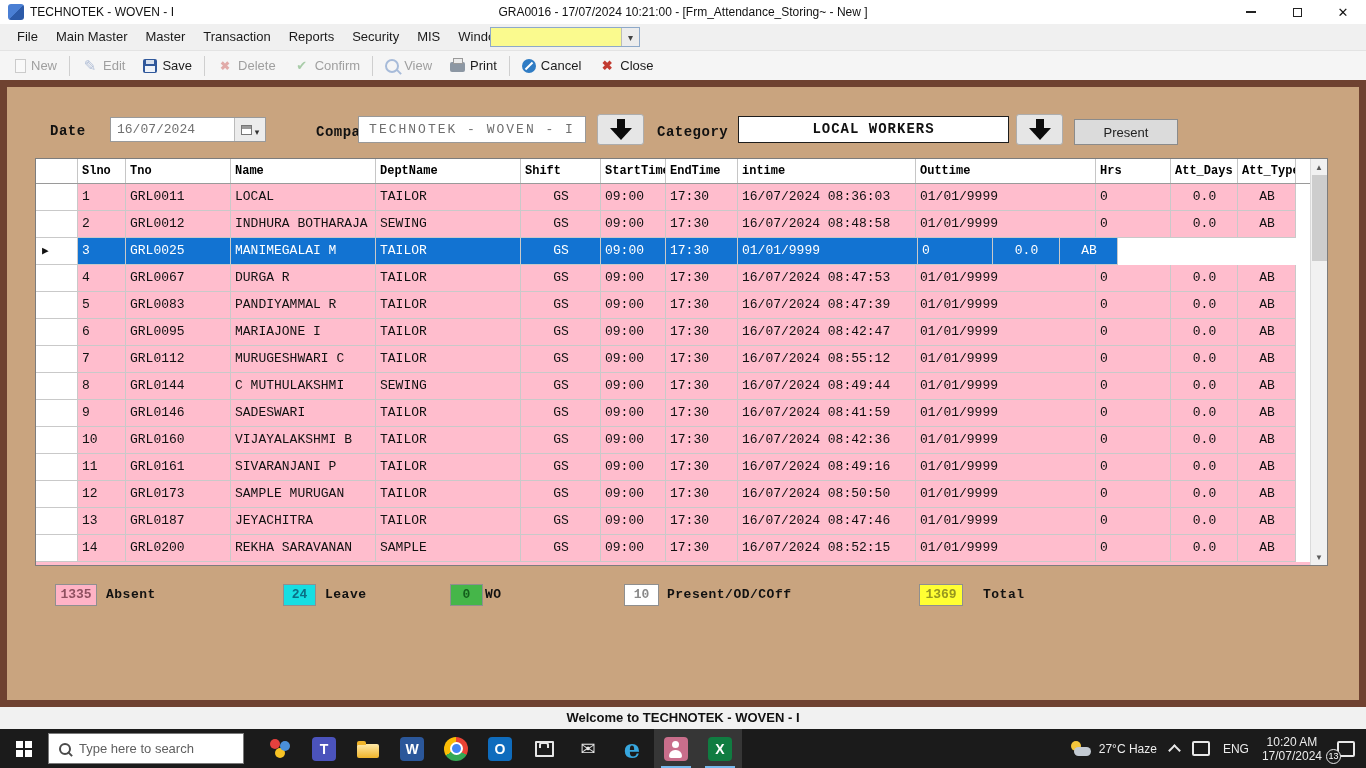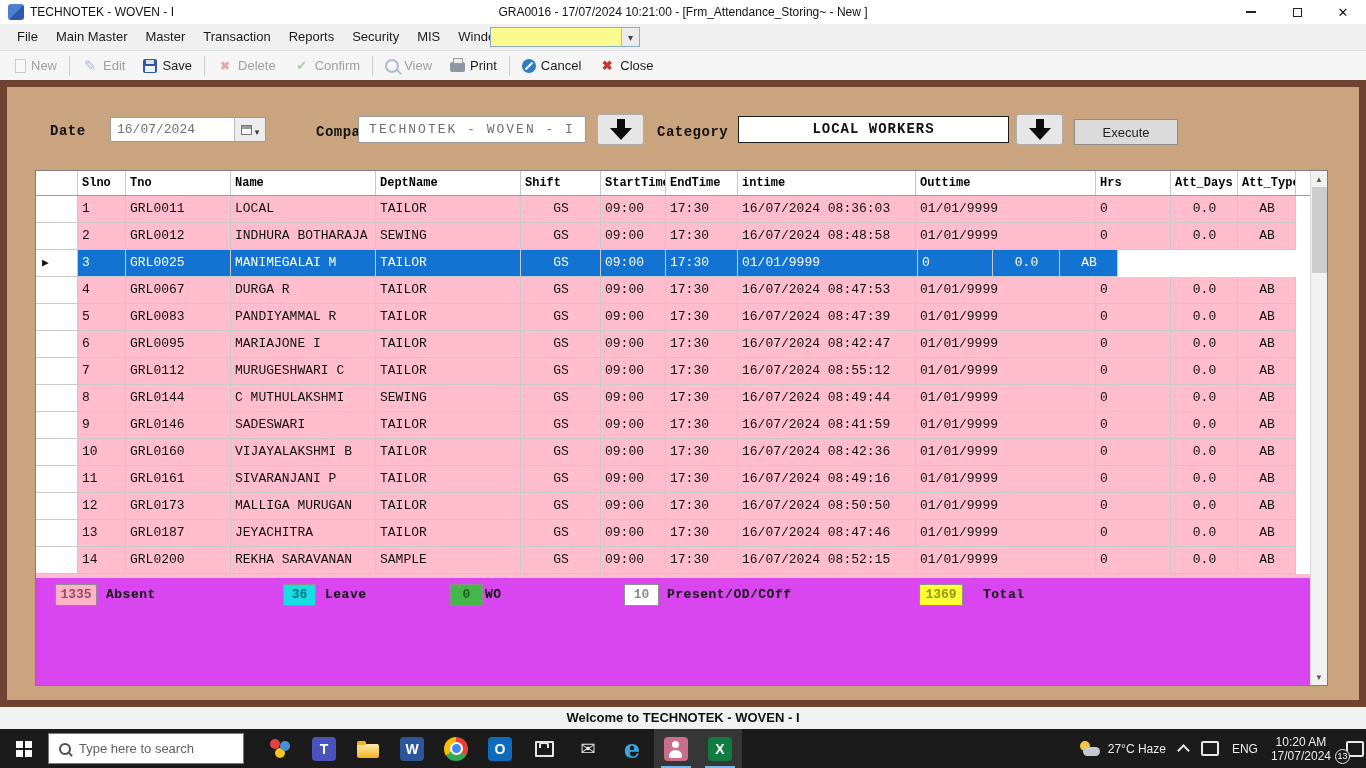--- a/index.html
+++ b/index.html
@@ -69,21 +69,21 @@
 
   .arrow-btn{position:absolute;width:47px;height:31px;top:114px;background:#E6E6E6;border:1px solid #adadad;border-radius:3px;display:flex;align-items:center;justify-content:center;}
   #arrow1{left:597px;} #arrow2{left:1016px;}
   .dn-arrow{position:relative;width:22px;height:22px;}
   .dn-arrow::before{content:"";position:absolute;left:7px;top:0;width:8px;height:10px;background:#0c0c0c;}
   .dn-arrow::after{content:"";position:absolute;left:0;top:9px;border-left:11px solid transparent;border-right:11px solid transparent;border-top:12px solid #0c0c0c;}
 
   .execute-btn{position:absolute;left:1074px;top:119px;width:104px;height:26px;background:#DBDBDB;border:1px solid #8b8b8b;font-size:13px;color:#222;font-family:"Liberation Sans",sans-serif;}
 
   
-  .grid{position:absolute;left:35px;top:170px;width:1293px;height:516px;background:#d946ef;border:1px solid #7d7d7d;box-sizing:border-box;}
+  .grid{position:absolute;left:35px;top:158px;width:1293px;height:408px;background:#0ea5e9;border:1px solid #7d7d7d;box-sizing:border-box;}
   .grid-inner{position:relative;width:100%;height:100%;overflow:hidden;}
   .grid-header{display:flex;height:24px;background:#fff;border-bottom:1px solid #9a9a9a;}
   .gh-cell{box-sizing:border-box;border-right:1px solid #C6C6C6;font-weight:bold;font-size:12px;padding:5px 2px 0 4px;white-space:nowrap;overflow:hidden;}
   .gh-fill{flex:1;background:#fff;}
   .g-row{display:flex;height:27px;}
   .g-cell{box-sizing:border-box;background:#FFBDCD;border-right:1px solid #C9C9C9;border-bottom:1px solid #C9C9C9;font-size:13px;line-height:26px;padding:0 3px 0 4px;white-space:nowrap;overflow:hidden;color:#111;}
   .g-sel{background:#fff;font-size:11px;padding-left:6px;}
   .g-fill{flex:1;background:#fff;border-right:none;border-bottom:none;}
   .g-row.selected .g-cell:not(.g-sel):not(.g-fill){background:#1273D2;color:#fff;}
   .g-partial{height:4px;background:#FFBDCD;}
@@ -132,21 +132,21 @@
   .chrome-icon::before{content:"";width:9px;height:9px;background:#4285F4;border:2.5px solid #fff;border-radius:50%;}
   .outlook-icon{background:#0F6CBD;} .outlook-icon::before{content:"O";}
   .store-icon{width:15px;height:12px;border:2px solid #E6E6E6;border-radius:1px;background:transparent;}
   .store-icon::before{content:"";position:absolute;top:-1px;left:50%;transform:translateX(-50%);width:6px;height:4px;border:2px solid #E6E6E6;border-bottom:none;border-radius:3px 3px 0 0;}
   .mail-icon::before{content:"✉";font-weight:normal;font-size:18px;color:#E6E6E6;}
   .edge-icon::before{content:"e";color:#37A7DF;font-size:26px;line-height:24px;font-family:"DejaVu Serif",serif;}
   .people-icon{background:#C96E8B;border-radius:4px;}
   .people-icon::before{content:"";position:absolute;top:4px;left:8px;width:7px;height:7px;border-radius:50%;background:#fff;}
   .people-icon::after{content:"";position:absolute;bottom:3px;left:5px;width:13px;height:8px;border-radius:6px 6px 2px 2px;background:#fff;}
   .excel-icon{background:#107C41;}   .excel-icon::before{content:"X";}
-  .tray{margin-left:auto;display:flex;align-items:center;gap:13px;padding-right:0;font-size:12px;}
+  .tray{margin-left:auto;display:flex;align-items:center;gap:13px;padding-right:9px;font-size:12px;}
   .weather{display:flex;align-items:center;gap:7px;}
   .weather-icon{width:22px;height:16px;position:relative;}
   .weather-icon::before{content:"";position:absolute;left:1px;top:0;width:10px;height:10px;border-radius:50%;background:#F5C63B;}
   .weather-icon::after{content:"";position:absolute;left:4px;top:6px;width:17px;height:9px;border-radius:6px;background:#C3CAD2;}
   .chevron-up-icon{width:7px;height:7px;border-left:2px solid #E8E8E8;border-top:2px solid #E8E8E8;transform:rotate(45deg);margin-top:3px;}
   .monitor-icon{width:14px;height:11px;border:2px solid #E8E8E8;border-radius:2px;}
   .tray-time{text-align:center;line-height:14px;}
   .action-center{position:relative;display:flex;align-items:center;justify-content:center;width:22px;height:24px;}
   .action-center-icon{width:14px;height:12px;border:2px solid #E8E8E8;border-radius:2px;}
   .notification-badge{position:absolute;left:-9px;bottom:-3px;min-width:15px;height:15px;border-radius:8px;background:#1B1B1B;border:1px solid #E8E8E8;color:#fff;font-size:9px;line-height:13px;text-align:center;padding:0 1px;box-sizing:border-box;}
@@ -252,21 +252,21 @@
   <button class="arrow-btn" id="arrow1">
       <span class="dn-arrow"></span>
     </button>
 
   <span class="fld-label mono" id="lbl-category">Category</span>
   <div class="category-field mono">LOCAL WORKERS</div>
   <button class="arrow-btn" id="arrow2">
       <span class="dn-arrow"></span>
     </button>
 
-  <button class="execute-btn">Execute</button>
+  <button class="execute-btn">Present</button>
 
   <div class="grid">
     <div class="grid-inner">
       <div class="grid-header mono">
           <div class="gh-cell" style="width: 42px;"></div>
           <div class="gh-cell" style="width: 48px;">Slno</div>
           <div class="gh-cell" style="width: 105px;">Tno</div>
           <div class="gh-cell" style="width: 145px;">Name</div>
           <div class="gh-cell" style="width: 145px;">DeptName</div>
           <div class="gh-cell" style="width: 80px;">Shift</div>
@@ -452,21 +452,21 @@
             <div class="g-cell" style="width: 180px; text-align: left;">01/01/9999</div>
             <div class="g-cell" style="width: 75px; text-align: left;">0</div>
             <div class="g-cell" style="width: 67px; text-align: center;">0.0</div>
             <div class="g-cell" style="width: 58px; text-align: center;">AB</div>
             <div class="g-cell g-fill"></div>
           </div>
           <div class="g-row">
             <div class="g-cell g-sel" style="width: 42px;"></div>
             <div class="g-cell" style="width: 48px; text-align: left;">12</div>
             <div class="g-cell" style="width: 105px; text-align: left;">GRL0173</div>
-            <div class="g-cell" style="width: 145px; text-align: left;">MALLIGA MURUGAN</div>
+            <div class="g-cell" style="width: 145px; text-align: left;">SAMPLE MURUGAN</div>
             <div class="g-cell" style="width: 145px; text-align: left;">TAILOR</div>
             <div class="g-cell" style="width: 80px; text-align: center;">GS</div>
             <div class="g-cell" style="width: 65px; text-align: left;">09:00</div>
             <div class="g-cell" style="width: 72px; text-align: left;">17:30</div>
             <div class="g-cell" style="width: 178px; text-align: left;">16/07/2024 08:50:50</div>
             <div class="g-cell" style="width: 180px; text-align: left;">01/01/9999</div>
             <div class="g-cell" style="width: 75px; text-align: left;">0</div>
             <div class="g-cell" style="width: 67px; text-align: center;">0.0</div>
             <div class="g-cell" style="width: 58px; text-align: center;">AB</div>
             <div class="g-cell g-fill"></div>
@@ -508,21 +508,21 @@
       <div class="v-scroll">
         <div class="sb-btn up"></div>
         <div class="sb-thumb"></div>
         <div class="sb-btn down"></div>
       </div>
     </div>
   </div>
 
   <span class="sum-box mono" id="sb-absent" style="background: rgb(255, 179, 198); color: rgb(143, 80, 96);">1335</span>
   <span class="sum-lbl mono" id="sl-absent">Absent</span>
-  <span class="sum-box mono" id="sb-leave" style="background: rgb(23, 222, 226); color: rgb(10, 111, 134);">36</span>
+  <span class="sum-box mono" id="sb-leave" style="background: rgb(23, 222, 226); color: rgb(10, 111, 134);">24</span>
   <span class="sum-lbl mono" id="sl-leave">Leave</span>
   <span class="sum-box mono" id="sb-wo" style="background: rgb(69, 182, 73); color: rgb(20, 96, 28);">0</span>
   <span class="sum-lbl mono" id="sl-wo">WO</span>
   <span class="sum-box mono" id="sb-present" style="background: rgb(255, 255, 255); color: rgb(138, 138, 138);">10</span>
   <span class="sum-lbl mono" id="sl-present">Present/OD/COff</span>
   <span class="sum-box mono" id="sb-total" style="background: rgb(255, 255, 51); color: rgb(151, 151, 31);">1369</span>
   <span class="sum-lbl mono" id="sl-total">Total</span>
 
 
   <div class="statusbar">

